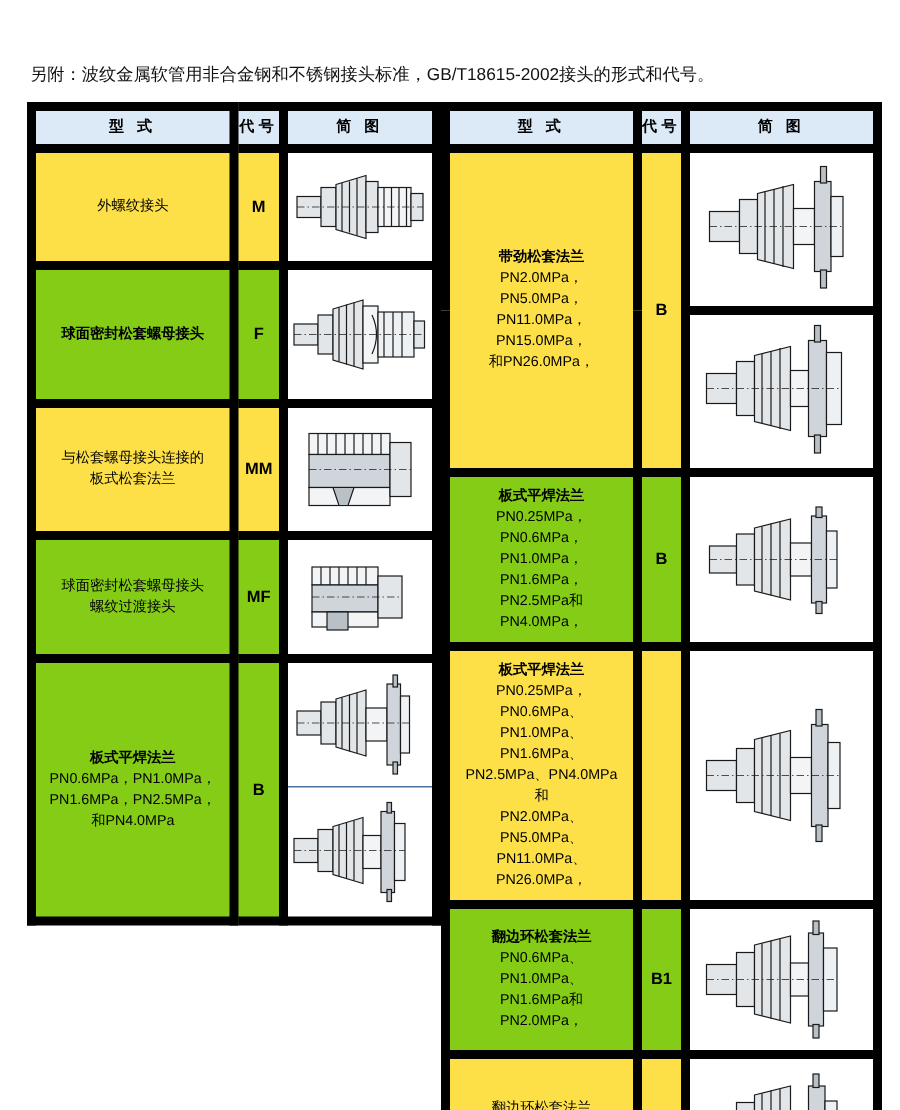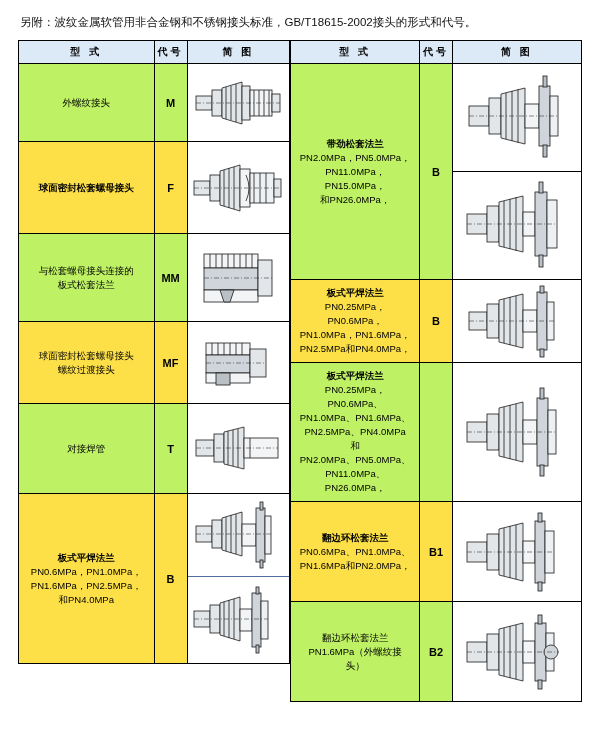--- a/index.html
+++ b/index.html
@@ -13,20 +13,21 @@
     font-family: "Liberation Sans", sans-serif;
     color: #000000;
     overflow: hidden;
   }
   .page {
     position: relative;
     width: 600px;
     height: 665px;
     box-sizing: border-box;
     padding: 14px 18px 0 18px;
+    margin-top: 28px;
   }
   .doc-title {
     font-size: 11.5px;
     line-height: 16px;
     color: #111;
     margin: 0 0 10px 2px;
     white-space: nowrap;
     letter-spacing: 0px;
   }
   .tables {
@@ -34,21 +35,21 @@
     gap: 0px;
     align-items: flex-start;
   }
   table {
     border-collapse: collapse;
     table-layout: fixed;
   }
   table.left { width: 272px; }
   table.right { width: 292px; }
   td, th {
-    border: 1px solid #000000;
+    border: 6px solid #000000;
     padding: 0;
     vertical-align: middle;
     font-size: 9.5px;
     line-height: 14px;
   }
   thead th {
     background: #dce9f6;
     height: 22px;
     font-weight: bold;
     font-size: 10px;
@@ -72,22 +73,22 @@
   td.code {
     text-align: center;
     font-weight: bold;
     font-size: 11px;
   }
   td.fig {
     text-align: center;
     background: #ffffff;
     padding: 2px 0;
   }
-  tr.tint td.type, tr.tint td.code { background: #fde047; }
-  tr.plain td.type, tr.plain td.code { background: #bef264; }
+  tr.tint td.type, tr.tint td.code { background: #84cc16; }
+  tr.plain td.type, tr.plain td.code { background: #fde047; }
 
   .bold { font-weight: bold; }
   .ln { display: block; }
 
   svg { display: block; margin: 0 auto; }
 
   .fig-wrap {
     display: flex;
     align-items: center;
     justify-content: center;
@@ -226,43 +227,20 @@
                   <line x1="40" y1="12" x2="40" y2="24"></line>
                   <line x1="46" y1="12" x2="46" y2="24"></line>
                   <line x1="52" y1="12" x2="52" y2="24"></line>
                   <line x1="16" y1="32" x2="76" y2="32" stroke-dasharray="5,2,1,2" stroke-width="0.5"></line>
                 </g>
               </svg>
             </span>
           </td>
         </tr>
 
-        <tr class="plain" style="height:90px">
-          <td class="type center">
-            <span class="ln">对接焊管</span>
-          </td>
-          <td class="code">T</td>
-          <td class="fig">
-            <span class="fig-wrap">
-              <svg width="96" height="62" viewBox="0 0 96 62">
-                <g stroke="#1a1a1a" stroke-width="0.8" fill="#e2e6e9">
-                  <rect x="6" y="22" width="18" height="16"></rect>
-                  <rect x="24" y="16" width="10" height="28"></rect>
-                  <polygon points="34,14 54,9 54,51 34,46"></polygon>
-                  <rect x="54" y="20" width="34" height="20" fill="#f2f4f5"></rect>
-                  <line x1="6" y1="30" x2="88" y2="30" stroke-dasharray="5,2,1,2" stroke-width="0.5"></line>
-                  <line x1="38" y1="13" x2="38" y2="47"></line>
-                  <line x1="43" y1="12" x2="43" y2="48"></line>
-                  <line x1="48" y1="11" x2="48" y2="49"></line>
-                  <line x1="60" y1="20" x2="60" y2="40"></line>
-                </g>
-              </svg>
-            </span>
-          </td>
-        </tr>
 
         <tr class="tint" style="height:170px">
           <td class="type">
             <span class="ln bold">板式平焊法兰</span>
             <span class="ln">PN0.6MPa，PN1.0MPa，</span>
             <span class="ln">PN1.6MPa，PN2.5MPa，</span>
             <span class="ln">和PN4.0MPa</span>
           </td>
           <td class="code">B</td>
           <td class="fig" style="padding:0">

